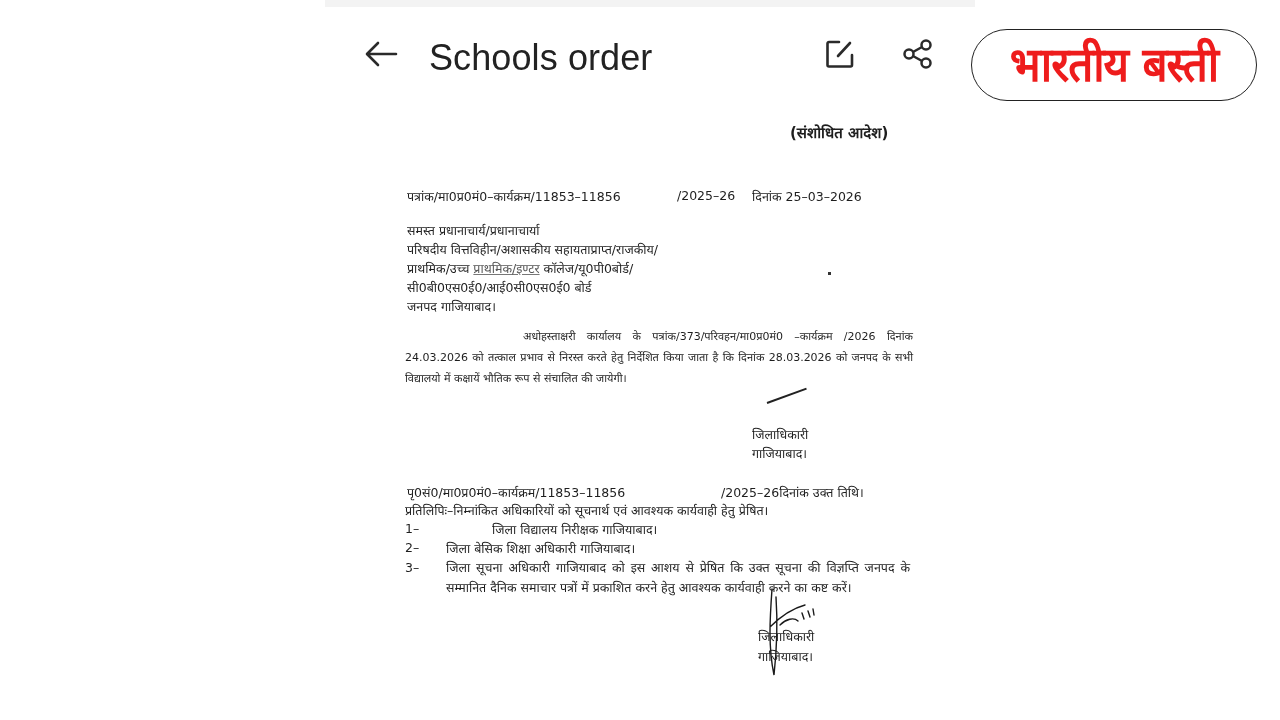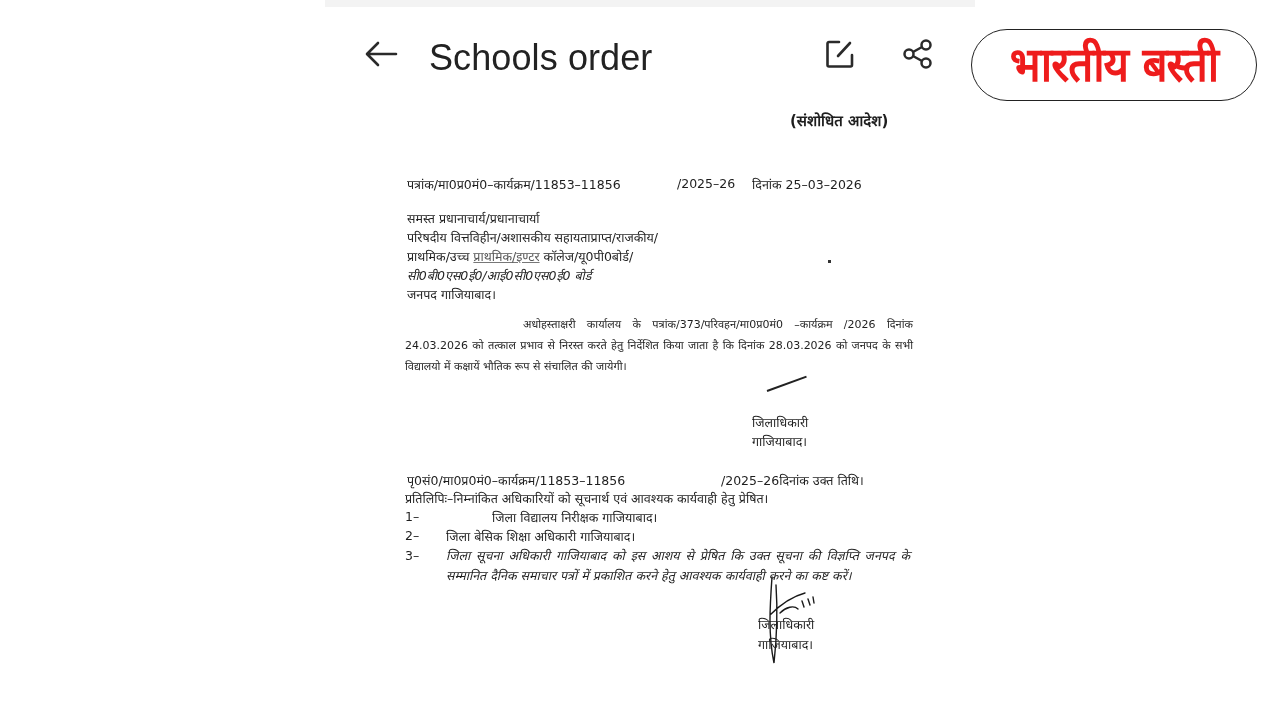--- a/index.html
+++ b/index.html
@@ -38,21 +38,21 @@
       display: flex; align-items: center; justify-content: center;
       background: #fff;
     }
     .logo-text {
       color: #ee1c1c; font-weight: bold; font-size: 44px;
       font-family: "DejaVu Sans", sans-serif; letter-spacing: -1px;
       line-height: 1; transform: scaleY(1.08);
     }
 
     .doc {
-      position: absolute; left: 330px; top: 88px; width: 640px; height: 620px;
+      position: absolute; left: 330px; top: 100px; width: 640px; height: 620px;
       background: #ffffff;
       font-family: "DejaVu Sans", sans-serif; color: #1e1e1e;
     }
     .doc .line { position: absolute; white-space: nowrap; font-size: 12.5px; }
     .heading-amended { left: 460px; top: 22px; font-size: 15px !important; font-weight: bold; }
     .heading-office {
       left: 192px; top: 51px; font-size: 18px !important; font-weight: bold;
       text-decoration: underline; text-underline-offset: 4px;
     }
     .ref-line .left { position: absolute; left: 0; }
@@ -65,21 +65,21 @@
     }
     .para .indent { display: inline-block; width: 118px; }
 
     .sign-line {
       position: absolute; left: 437px; top: 302px; width: 42px; height: 2px;
       background: #222; transform: rotate(-20deg); transform-origin: left center;
     }
     .signature-svg { position: absolute; left: 420px; top: 487px; }
     .list-num { position: absolute; left: 75px; font-size: 12.5px; }
     .list-text { position: absolute; left: 116px; font-size: 12.5px; }
-    .list-text.wrap { white-space: normal !important; width: 464px; line-height: 20px; text-align: justify; font-style: italic; }
+    .list-text.wrap { white-space: normal !important; width: 464px; line-height: 20px; text-align: justify; }
     .dot { position: absolute; left: 498px; top: 172px; width: 3px; height: 3px; background: #333; }
     .underlined-faint { color: #555; text-decoration: underline; text-decoration-color: #777; }
   </style>
 </head>
 <body>
 
 <div class="top-band"></div>
 
 <div class="app-bar">
   <div class="back-btn">
@@ -116,21 +116,21 @@
     <span class="mid">/2025–26</span>
     <span class="right">दिनांक 25–03–2026</span>
   </div>
 
   <div class="line" style="left:77px; top:122px;">समस्त प्रधानाचार्य/प्रधानाचार्या</div>
   <div class="line" style="left:77px; top:141px;">परिषदीय  वित्तविहीन/अशासकीय सहायताप्राप्त/राजकीय/</div>
   <div class="line" style="left:77px; top:160px;">
     <span>प्राथमिक/उच्च </span><span class="underlined-faint">प्राथमिक/इण्टर</span><span> कॉलेज/यू0पी0बोर्ड/</span>
   </div>
   <div class="dot"></div>
-  <div class="line" style="left:77px; top:179px;font-style:italic;">सी0बी0एस0ई0/आई0सी0एस0ई0 बोर्ड</div>
+  <div class="line" style="left:77px; top:179px;">सी0बी0एस0ई0/आई0सी0एस0ई0 बोर्ड</div>
   <div class="line" style="left:77px; top:198px;">जनपद गाजियाबाद।</div>
 
   <div class="para" style="left:75px; top:226px; width:508px;">
     <span class="indent"></span><span>अधोहस्ताक्षरी कार्यालय के पत्रांक/373/परिवहन/मा0प्र0मं0 –कार्यक्रम /2026 दिनांक 24.03.2026 को तत्काल प्रभाव से निरस्त करते हेतु निर्देशित किया जाता है कि दिनांक 28.03.2026 को जनपद के सभी विद्यालयो में कक्षायें भौतिक रूप से संचालित की जायेगी।</span>
   </div>
 
   <div class="sign-line"></div>
   <div class="line" style="left:422px; top:326px;">जिलाधिकारी</div>
   <div class="line" style="left:422px; top:345px;">गाजियाबाद।</div>
 

